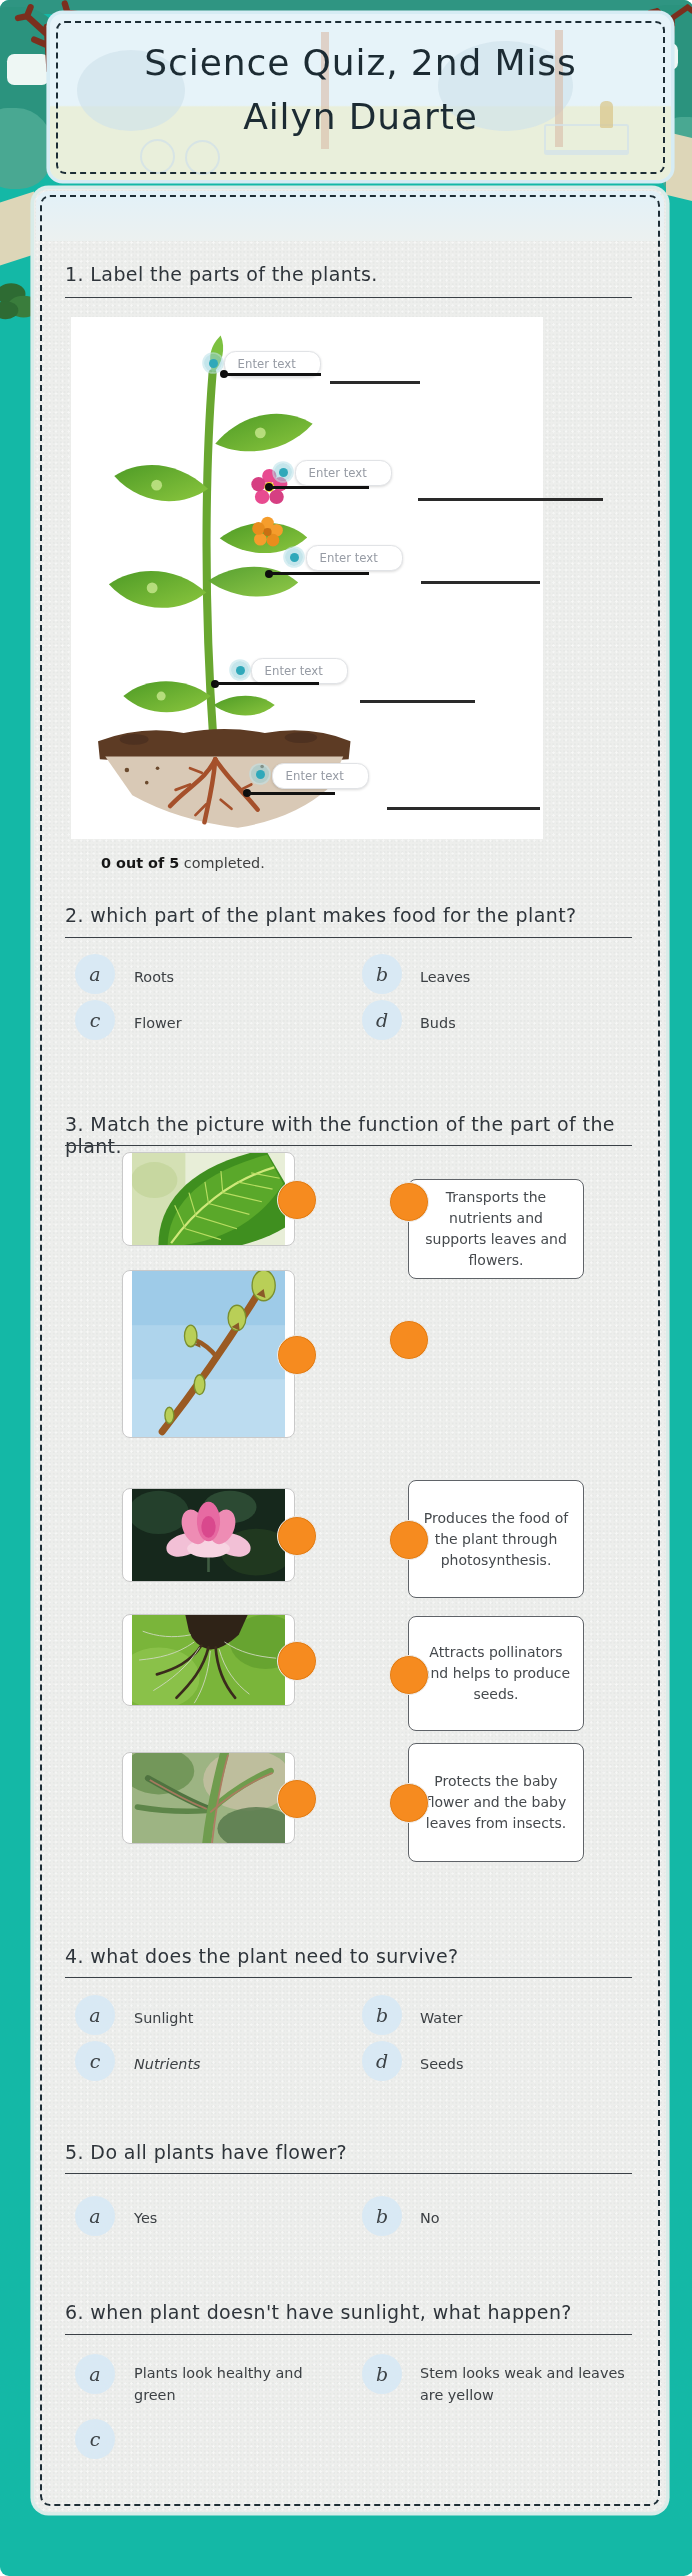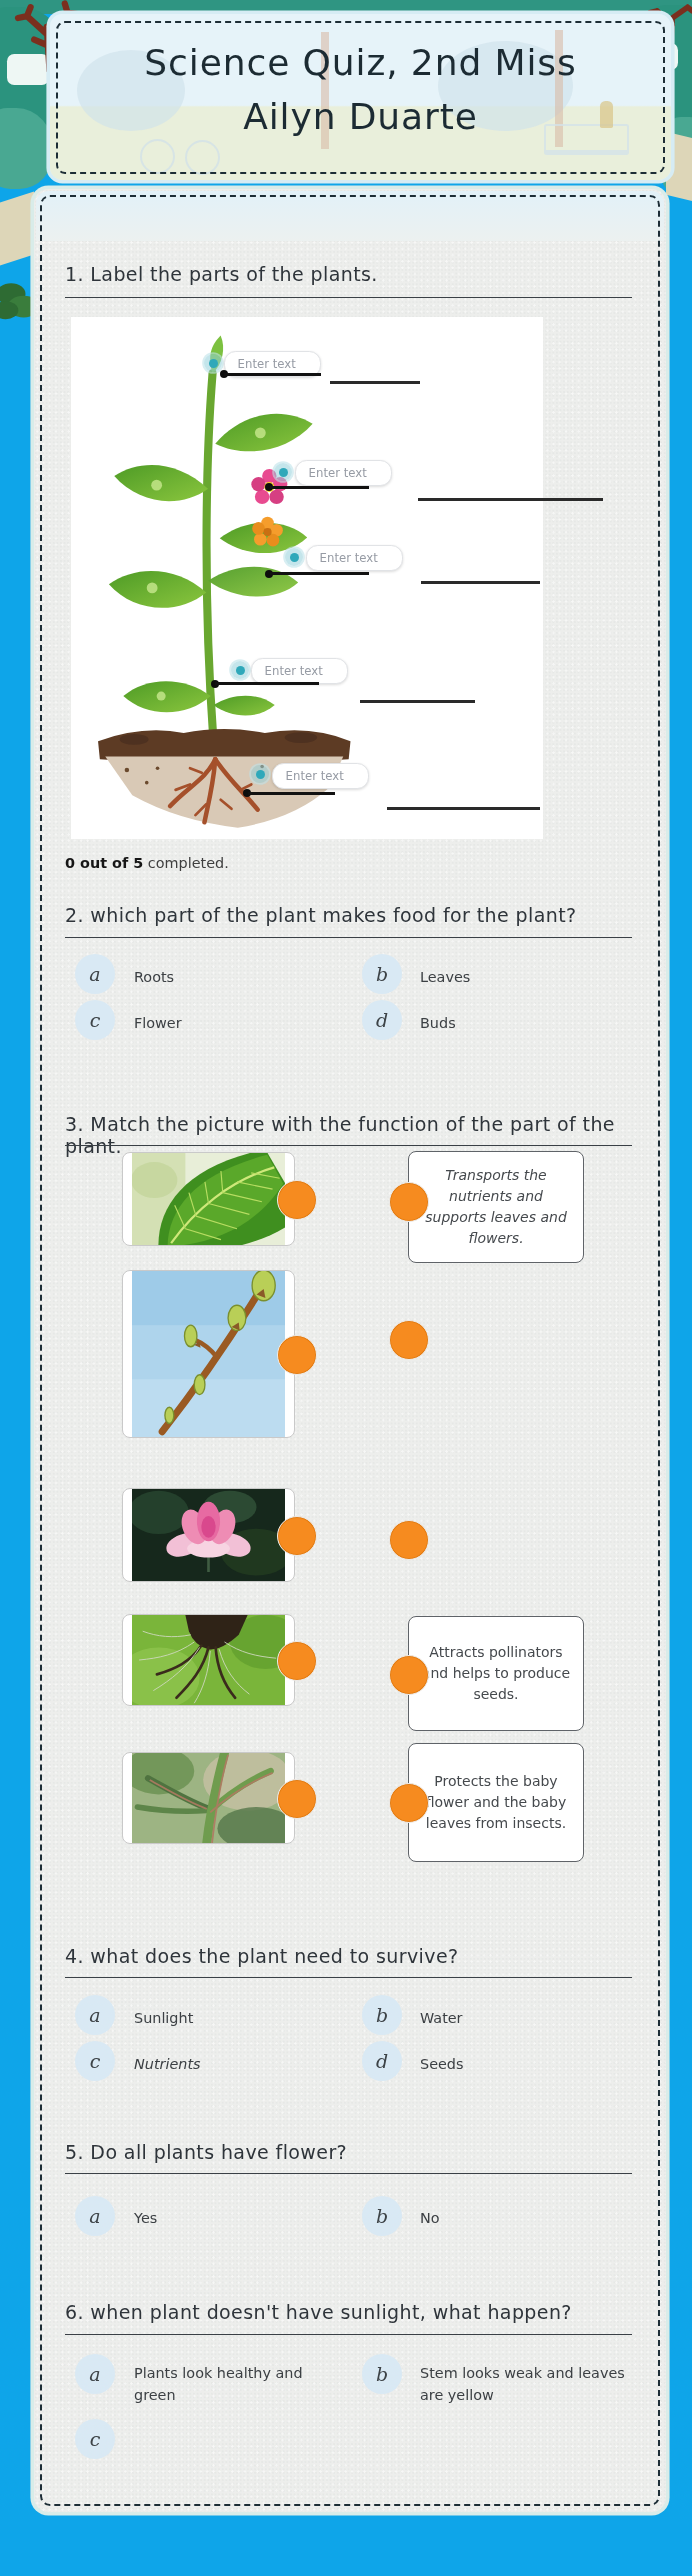--- a/index.html
+++ b/index.html
@@ -1,17 +1,17 @@
 <!DOCTYPE html>
 <html style="font-size:14.4px"><head>
 <meta charset="utf-8">
 <style>
   html,body{margin:0;padding:0;}
   body{font-family:"DejaVu Sans",sans-serif;}
-  #stage{position:relative;width:693px;height:2576px;background:#0ea5e9;overflow:hidden;}
+  #stage{position:relative;width:693px;height:2576px;background:#14b8a6;overflow:hidden;border-radius:9px;}
 
   
   .topband{position:absolute;left:0;top:0;width:693px;height:14.4px;background:#2f9582;}
   .teal-blob{position:absolute;background:#2b937e;border-radius:40% 60% 55% 45%;}
   .teal-blob.light{background:#49a892;}
   .sky-notch{position:absolute;background:#eef7f4;border-radius:7.2px;}
   .beige-wedge{position:absolute;background:#ddd6b8;}
   svg.decor{position:absolute;}
 
   
@@ -53,21 +53,21 @@
   .pin::after{content:"";position:absolute;left:4.5px;top:4.5px;width:9px;height:9px;border-radius:50%;background:#2fa8ba;}
   .enter-box{position:absolute;width:95px;height:23.5px;background:#fff;border:0.9px solid #e1e3e6;border-radius:11.7px;
     box-shadow:0 0.9px 2.7px rgba(0,0,0,.14);}
   .enter-box input{width:100%;height:100%;border:none;outline:none;background:transparent;border-radius:11.7px;
     font-family:"DejaVu Sans",sans-serif;font-size:11.7px;color:#565b63;padding:0 0 0 12.6px;box-sizing:border-box;}
   .enter-box input::placeholder{color:#969ba4;}
   .dot{position:absolute;width:8px;height:8px;border-radius:50%;background:#0d0d0d;}
   .ln{position:absolute;height:2.7px;background:#111;}
   .ul{position:absolute;height:2.7px;background:#2a2a2a;}
   #progress{position:absolute;left:31px;top:666px;font-size:14.4px;color:#3f3f3f;}
-  #progress b{color:#161616;}
+  #progress b{color:#161616;margin-left:36px;}
 
   
   .match-img{position:absolute;left:88px;width:173px;background:#fff;border:0.9px solid #c9c9c9;border-radius:8px;
     box-sizing:border-box;padding:0 9px;display:flex;align-items:stretch;}
   .match-img svg{width:100%;height:100%;display:block;}
   .match-text{position:absolute;left:374px;width:176px;background:#fff;border:1.4px solid #5f6368;border-radius:8px;
     box-sizing:border-box;display:flex;align-items:center;justify-content:center;text-align:center;
     font-size:14px;color:#45494d;line-height:1.5;padding:9px 10.8px;}
   .ocircle{position:absolute;width:38px;height:38px;border-radius:50%;background:#f68b1f;
     border:1.8px solid #ececec;box-shadow:inset 0 0 0 0.9px #e07b12;}
@@ -262,21 +262,21 @@
             <path d="M118,32 L158,40"></path>
             <path d="M134,22 L166,28"></path>
           <path d="M60,84 L48,58"></path>
             <path d="M72,70 L64,44"></path>
             <path d="M86,56 L82,32"></path>
             <path d="M102,44 L100,20"></path>
         </g>
       </svg>
     </div>
     <div class="ocircle" style="left:243px;top:991px;"></div>
-    <div class="match-text" style="top:962px;height:112px;font-style:italic;">Transports the nutrients and supports leaves and flowers.</div>
+    <div class="match-text" style="top:990px;height:100px;">Transports the nutrients and supports leaves and flowers.</div>
     <div class="ocircle" style="left:355px;top:993px;"></div>
 
     <div class="match-img" style="top:1081px;height:168px;">
       <svg viewBox="0 0 172 184" preserveAspectRatio="none">
         <rect width="172" height="184" fill="#aed4ec"></rect>
         <rect width="172" height="60" fill="#9ecbe8"></rect>
         <rect y="120" width="172" height="64" fill="#bcdcf0"></rect>
         <path d="M150,12 C120,60 80,120 34,178" stroke="#9a5a23" stroke-width="8" fill="none" stroke-linecap="round"></path>
         <path d="M96,96 C88,86 80,80 70,76" stroke="#9a5a23" stroke-width="5" fill="none" stroke-linecap="round"></path>
         <g fill="#b9cf57" stroke="#7a8f2e" stroke-width="1.5">
@@ -308,20 +308,21 @@
           <ellipse cx="114" cy="62" rx="20" ry="12" fill="#f2c0d6" transform="rotate(18 114 62)"></ellipse>
           <ellipse cx="86" cy="66" rx="24" ry="10" fill="#f7d4e2"></ellipse>
           <ellipse cx="70" cy="42" rx="13" ry="20" fill="#ee8cb4" transform="rotate(-22 70 42)"></ellipse>
           <ellipse cx="102" cy="42" rx="13" ry="20" fill="#ee8cb4" transform="rotate(22 102 42)"></ellipse>
           <ellipse cx="86" cy="36" rx="13" ry="22" fill="#e76aa2"></ellipse>
           <ellipse cx="86" cy="42" rx="8" ry="12" fill="#d9488d"></ellipse>
         </g>
       </svg>
     </div>
     <div class="ocircle" style="left:243px;top:1327px;"></div>
+    <div class="match-text" style="top:1291px;height:118px;">Produces the food of the plant through photosynthesis.</div>
     <div class="ocircle" style="left:355px;top:1331px;"></div>
 
     <div class="match-img" style="top:1425px;height:92px;">
       <svg viewBox="0 0 172 100" preserveAspectRatio="none">
         <rect width="172" height="100" fill="#7ab53a"></rect>
         <ellipse cx="30" cy="70" rx="46" ry="34" fill="#8ec44d" opacity=".8"></ellipse>
         <ellipse cx="150" cy="30" rx="40" ry="30" fill="#5f9c2c" opacity=".7"></ellipse>
         <path d="M60,0 L130,0 L120,22 Q100,40 86,38 Q70,34 64,18 Z" fill="#2f2317"></path>
         <g stroke="#3a2b1c" stroke-width="3" fill="none" stroke-linecap="round">
           <path d="M86,36 C80,60 66,76 50,92"></path>

